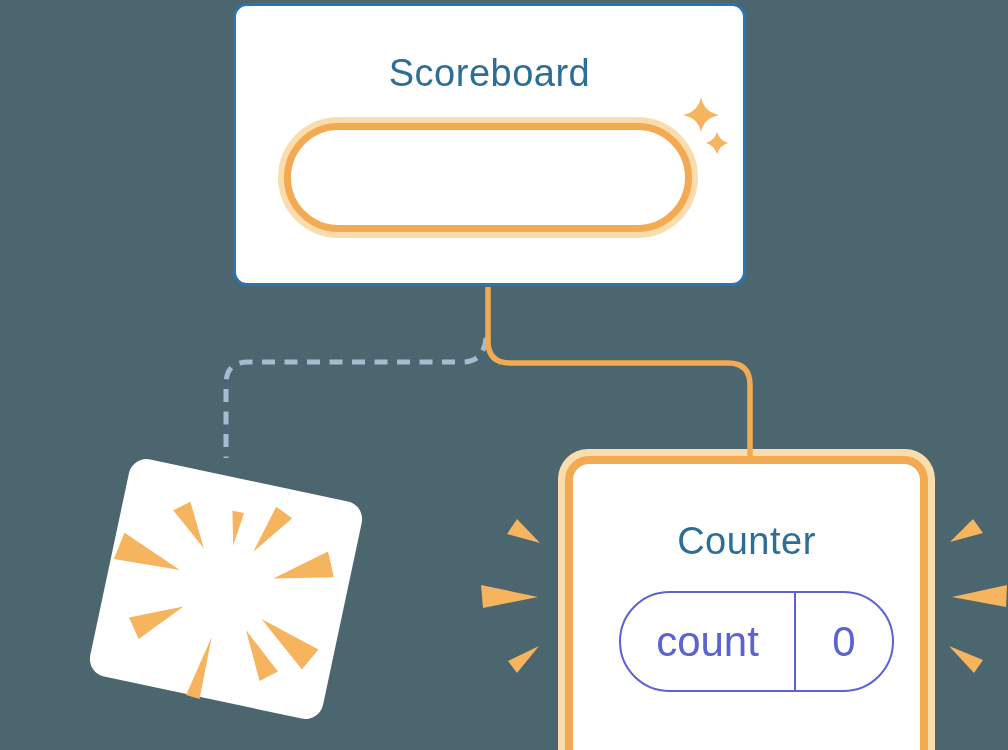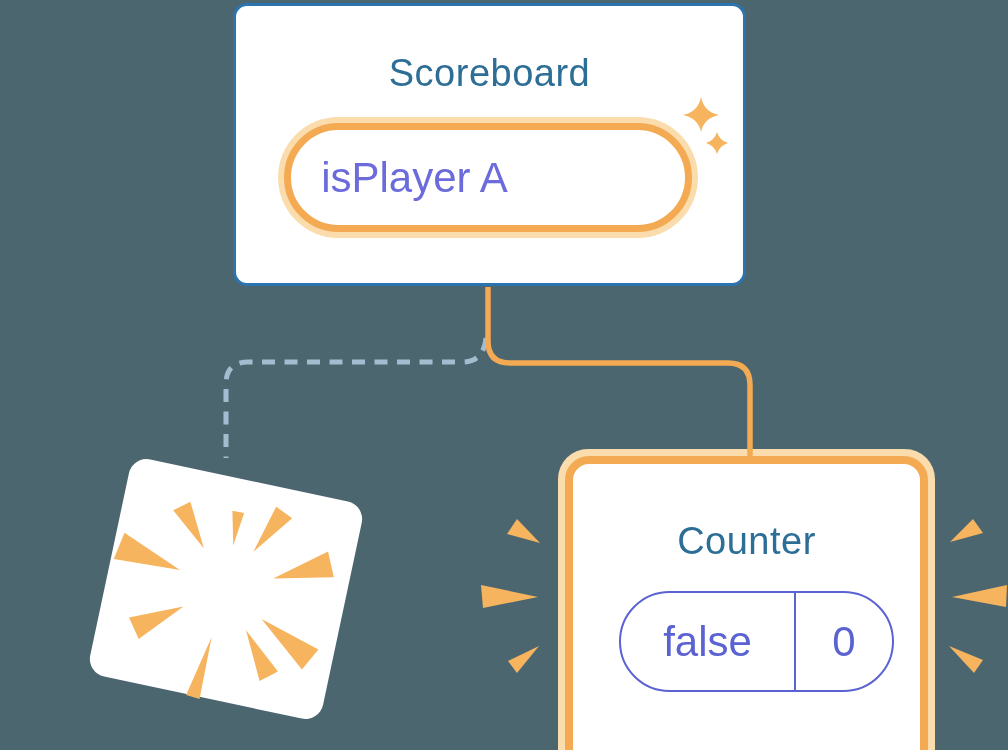--- a/index.html
+++ b/index.html
@@ -89,30 +89,29 @@
 </style>
 </head>
 <body>
 
 <div class="canvas">
 
   <div class="scoreboard-card">
     <div class="component-title">Scoreboard</div>
     <div class="state-pill-glow">
       <div class="state-pill">
-        <div class="cell key">isPlayer A</div>
       </div>
     </div>
   </div>
 
   <div class="counter-card-glow">
     <div class="counter-card">
       <div class="component-title">Counter</div>
       <div class="counter-pill">
-        <div class="cell key">false</div>
+        <div class="cell key">count</div>
         <div class="cell value">0</div>
       </div>
     </div>
   </div>
 
   <svg class="overlay" viewBox="0 0 1008 750">
 
     <g transform="translate(226,589) rotate(12)">
       <rect class="destroyed-rect" x="-119" y="-111" width="238" height="222" rx="18"></rect>
       <g class="spark">

